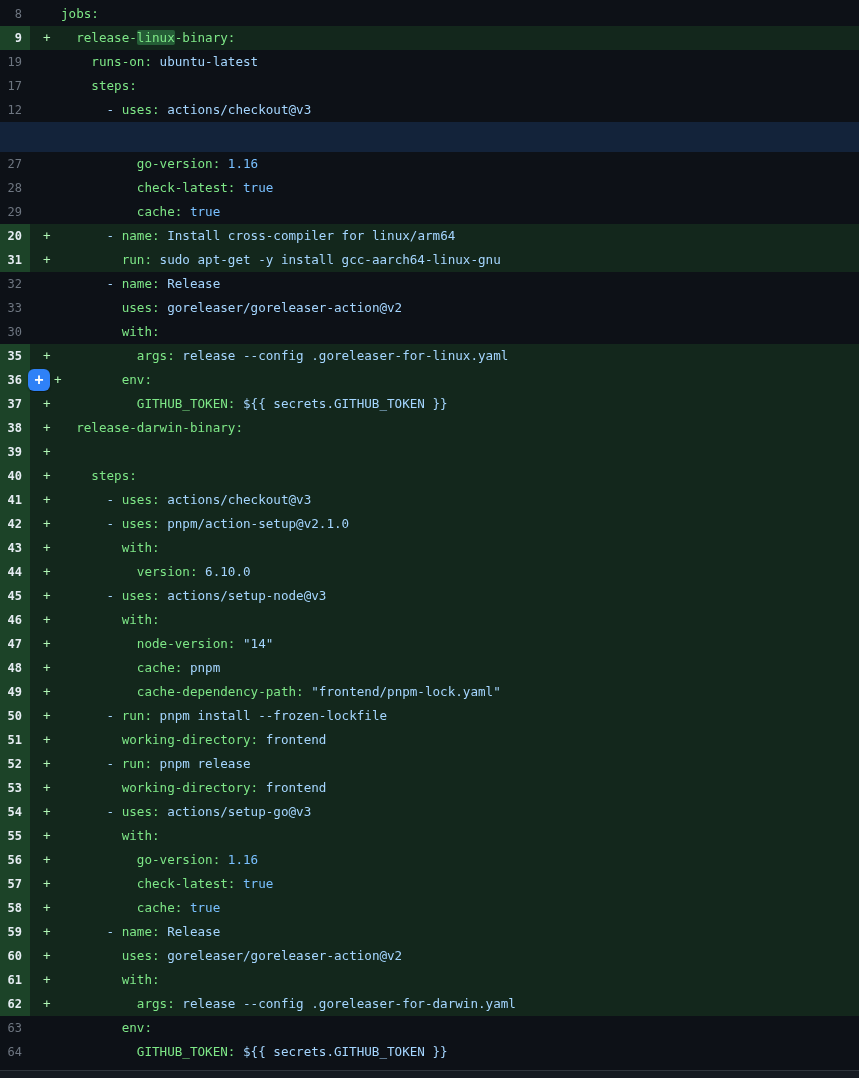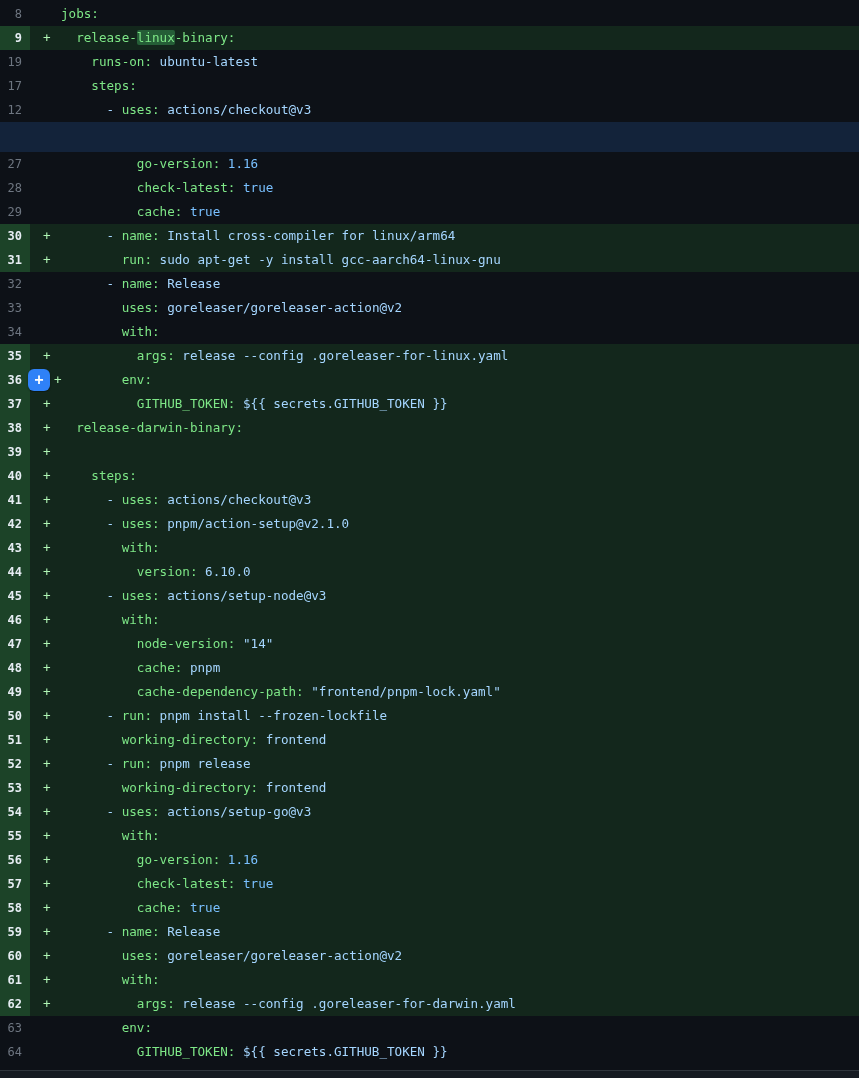--- a/index.html
+++ b/index.html
@@ -101,41 +101,41 @@
       <span class="num">28</span>
       <span class="marker"></span>
       <span class="code"><span class="tok-k">          check-latest:</span><span class="tok-c"> true</span></span>
     </div>
     <div class="row">
       <span class="num">29</span>
       <span class="marker"></span>
       <span class="code"><span class="tok-k">          cache:</span><span class="tok-c"> true</span></span>
     </div>
     <div class="row added">
+      <span class="num">20</span>
+      <span class="marker">+</span>
+      <span class="code"><span class="tok-v">      - </span><span class="tok-k">name:</span><span class="tok-v"> Install cross-compiler for linux/arm64</span></span>
+    </div>
+    <div class="row added">
+      <span class="num">31</span>
+      <span class="marker">+</span>
+      <span class="code"><span class="tok-k">        run:</span><span class="tok-v"> sudo apt-get -y install gcc-aarch64-linux-gnu</span></span>
+    </div>
+    <div class="row">
+      <span class="num">32</span>
+      <span class="marker"></span>
+      <span class="code"><span class="tok-v">      - </span><span class="tok-k">name:</span><span class="tok-v"> Release</span></span>
+    </div>
+    <div class="row">
+      <span class="num">33</span>
+      <span class="marker"></span>
+      <span class="code"><span class="tok-k">        uses:</span><span class="tok-v"> goreleaser/goreleaser-action@v2</span></span>
+    </div>
+    <div class="row">
       <span class="num">30</span>
-      <span class="marker">+</span>
-      <span class="code"><span class="tok-v">      - </span><span class="tok-k">name:</span><span class="tok-v"> Install cross-compiler for linux/arm64</span></span>
-    </div>
-    <div class="row added">
-      <span class="num">31</span>
-      <span class="marker">+</span>
-      <span class="code"><span class="tok-k">        run:</span><span class="tok-v"> sudo apt-get -y install gcc-aarch64-linux-gnu</span></span>
-    </div>
-    <div class="row">
-      <span class="num">32</span>
-      <span class="marker"></span>
-      <span class="code"><span class="tok-v">      - </span><span class="tok-k">name:</span><span class="tok-v"> Release</span></span>
-    </div>
-    <div class="row">
-      <span class="num">33</span>
-      <span class="marker"></span>
-      <span class="code"><span class="tok-k">        uses:</span><span class="tok-v"> goreleaser/goreleaser-action@v2</span></span>
-    </div>
-    <div class="row">
-      <span class="num">34</span>
       <span class="marker"></span>
       <span class="code"><span class="tok-k">        with:</span></span>
     </div>
     <div class="row added">
       <span class="num">35</span>
       <span class="marker">+</span>
       <span class="code"><span class="tok-k">          args:</span><span class="tok-v"> release --config .goreleaser-for-linux.yaml</span></span>
     </div>
     <div class="row added has-btn">
       <span class="num">36</span>

